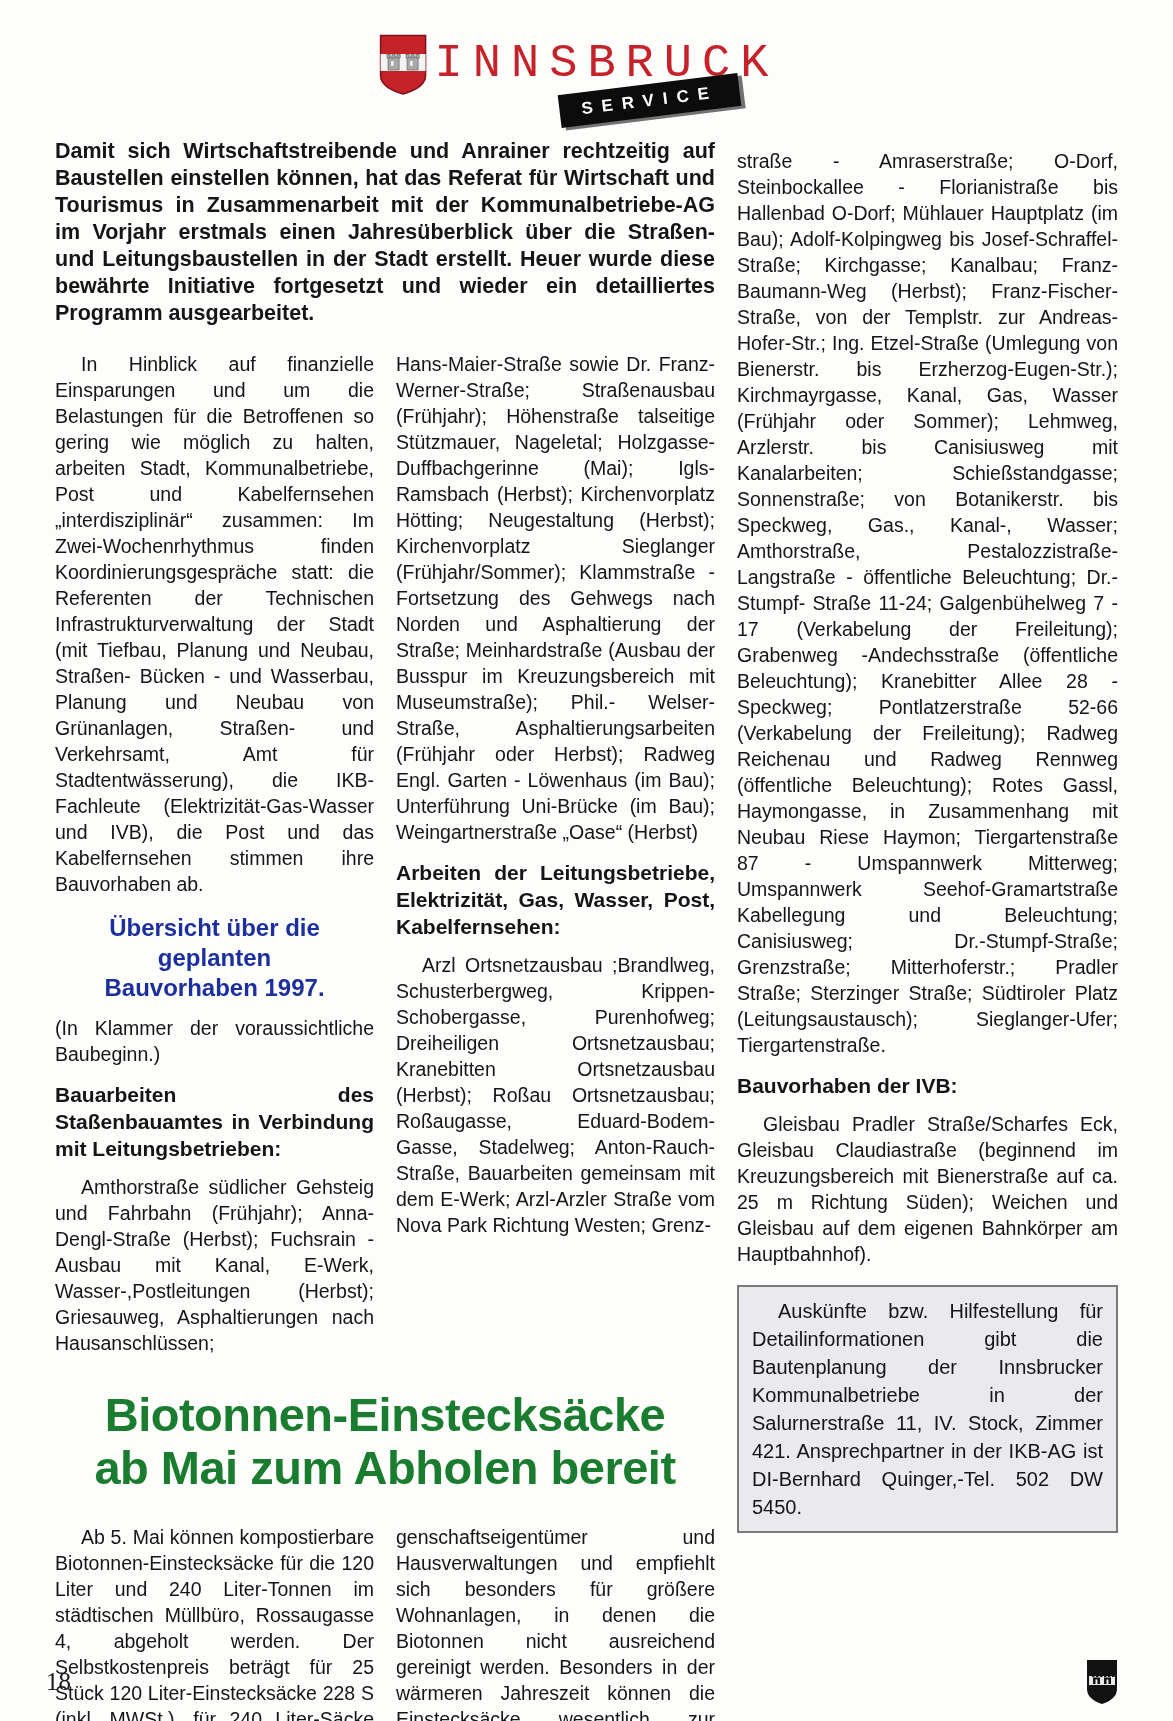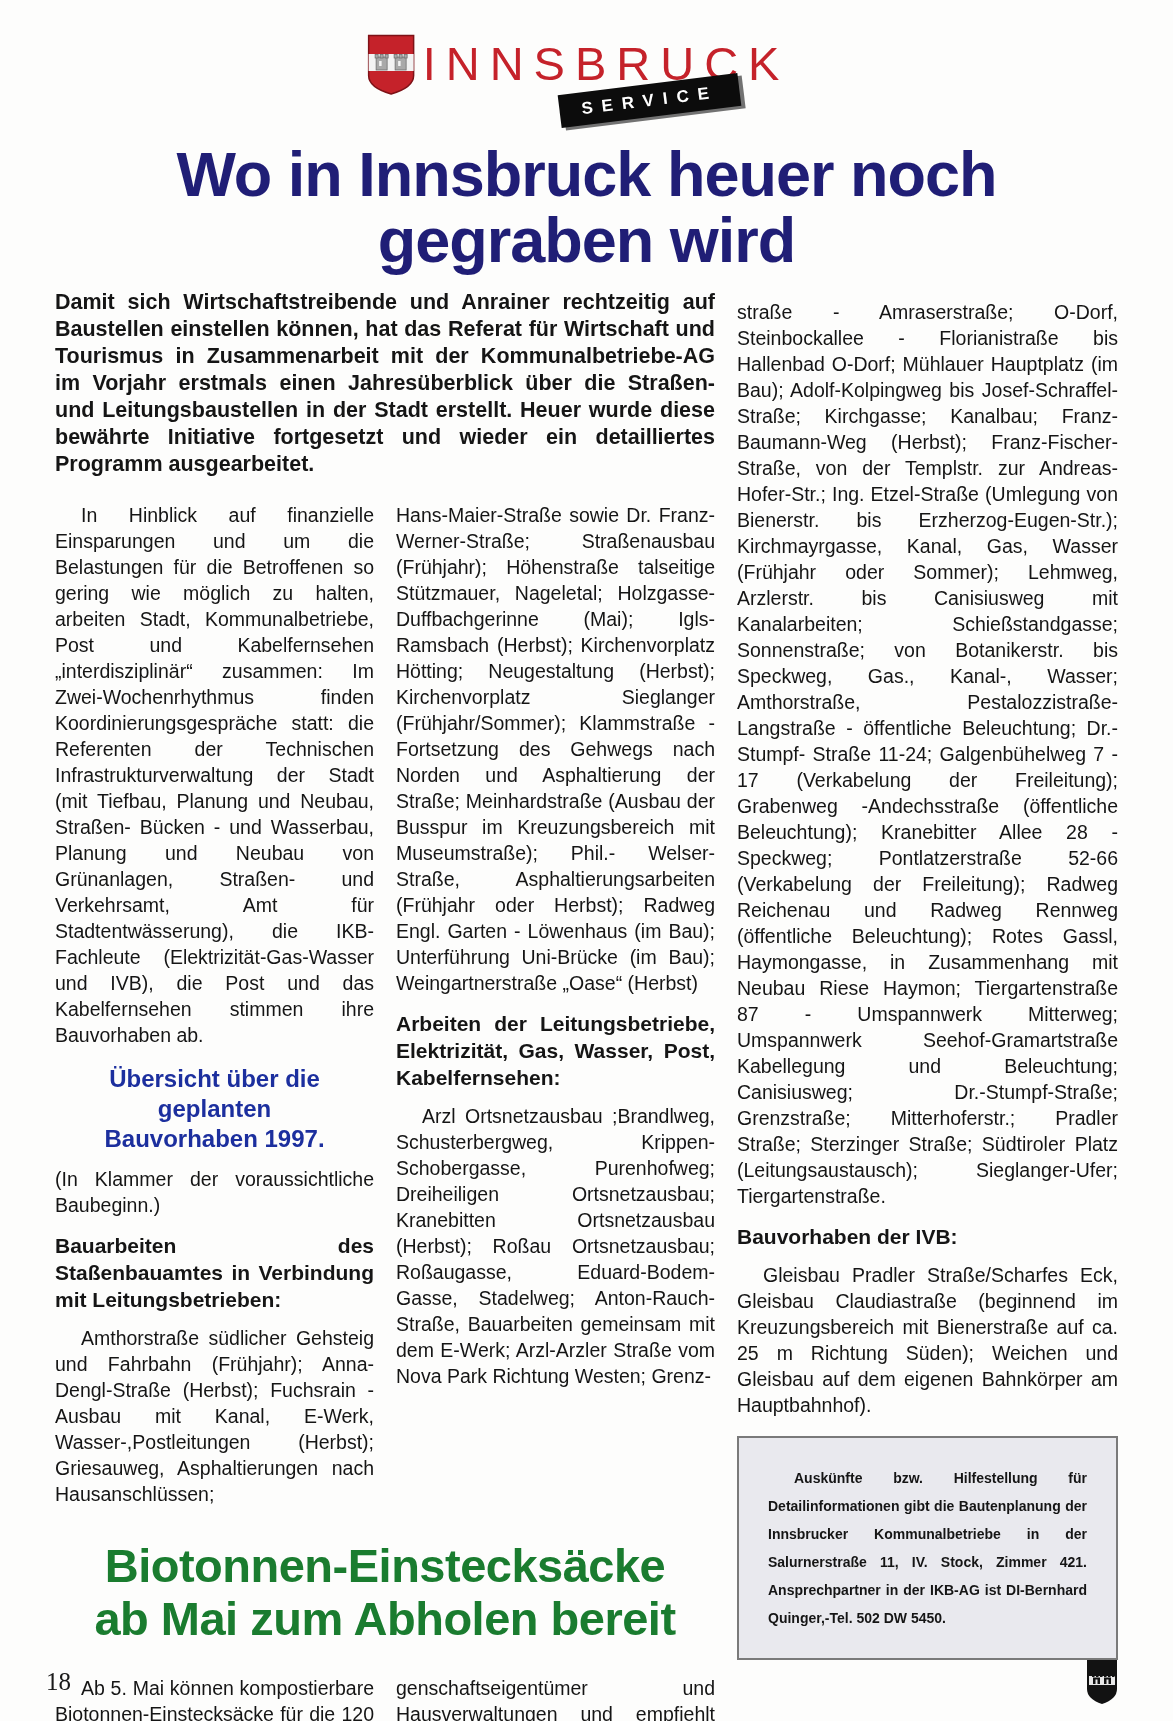--- a/index.html
+++ b/index.html
@@ -12,21 +12,21 @@
     color:#151515;
     box-sizing:border-box;
     padding:28px 55px 20px 55px;
     overflow:hidden;
   }
   
   .masthead{position:relative;height:108px;}
   .masthead-inner{position:absolute;left:50%;top:6px;transform:translateX(-52%);display:flex;align-items:flex-start;}
   .logo-shield{width:48px;height:62px;margin-right:8px;flex:none;}
   .logo-name{
-    font-family:Liberation Sans, sans-serif;
+    font-family:Liberation Mono, monospace;
     color:#c5222a;font-size:47px;letter-spacing:10px;line-height:60px;font-weight:500;white-space:nowrap;
   }
   .service-banner{
     position:absolute;left:50%;top:56px;margin-left:-28px;
     background:#0c0c0c;color:#fff;
     transform:rotate(-7deg);
     padding:7px 22px 6px 22px;
     font-size:17px;letter-spacing:9px;font-weight:bold;
     box-shadow:4px 3px 0 rgba(0,0,0,0.55);
   }
@@ -65,22 +65,22 @@
     margin:28px 0 18px 0;
   }
   
   .infobox{
     border:2px solid #7a7a7a;
     background:#e9e9ee;
     margin-top:18px;
     padding:10px 13px;
   }
   .infobox p{
-    font-weight:bold;font-size:14px;line-height:28px;
-    text-align:justify;margin:16px;text-indent:26px;
+    font-weight:normal;font-size:20px;line-height:28px;
+    text-align:justify;margin:0;text-indent:26px;
   }
   
   .footer{
     position:absolute;left:46px;right:55px;bottom:16px;
     display:flex;align-items:center;justify-content:space-between;
     font-family:"Liberation Serif",serif;font-size:25px;color:#1a1a1a;
   }
   .footer-shield{width:32px;height:46px;flex:none;}
   .footer-left{width:220px;text-align:left;}
   .footer-right{width:470px;text-align:right;letter-spacing:0.5px;}
@@ -106,21 +106,20 @@
             <rect x="37" y="20.5" width="3" height="3.5"></rect>
         </g>
         <rect x="12" y="27" width="2.5" height="5" fill="#f3f3f3"></rect>
         <rect x="31" y="27" width="2.5" height="5" fill="#f3f3f3"></rect>
       </svg>
       <div class="logo-name">INNSBRUCK</div>
     </div>
     <div class="service-banner">SERVICE</div>
   </div>
 
-  <h1 class="article-title"><span>Wo in Innsbruck heuer noch</span><br><span>gegraben wird</span></h1>
 
   <div class="body-grid">
 
     <div class="left-zone">
       <p class="lead">Damit sich Wirtschaftstreibende und Anrainer rechtzeitig auf Baustellen einstellen können, hat das Referat für Wirtschaft und Tourismus in Zusammenarbeit mit der Kommunalbetriebe-AG im Vorjahr erstmals einen Jahresüberblick über die Straßen- und Leitungsbaustellen in der Stadt erstellt. Heuer wurde diese bewährte Initiative fortgesetzt und wieder ein detailliertes Programm ausgearbeitet.</p>
 
       <div class="two-col">
         <div class="col">
           <p class="indent">In Hinblick auf finanzielle Einsparungen und um die Belastungen für die Betroffenen so gering wie möglich zu halten, arbeiten Stadt, Kommunalbetriebe, Post und Kabelfernsehen „interdisziplinär“ zusammen: Im Zwei-Wochenrhythmus finden Koordinierungsgespräche statt: die Referenten der Technischen Infrastrukturverwaltung der Stadt (mit Tiefbau, Planung und Neubau, Straßen- Bücken - und Wasserbau, Planung und Neubau von Grünanlagen, Straßen- und Verkehrsamt, Amt für Stadtentwässerung), die IKB-Fachleute (Elektrizität-Gas-Wasser und IVB), die Post und das Kabelfernsehen stimmen ihre Bauvorhaben ab.</p>
           <div class="blue-head"><span>Übersicht über die geplanten</span><br><span>Bauvorhaben 1997.</span></div>

